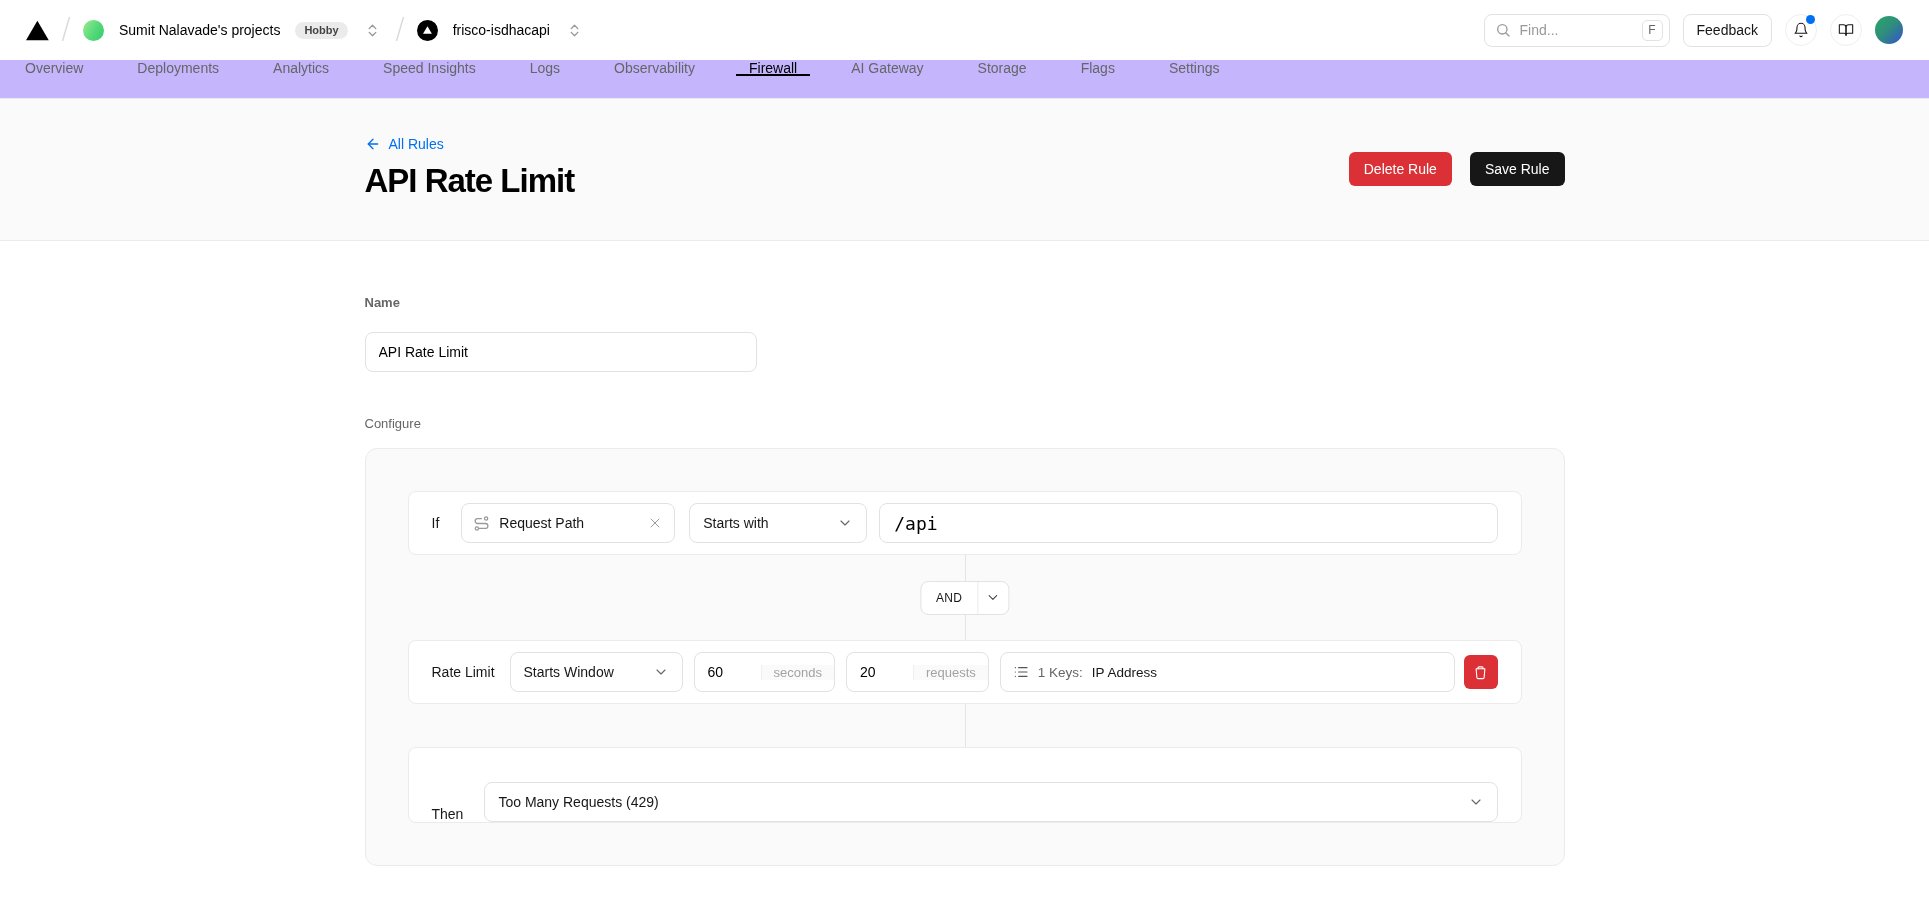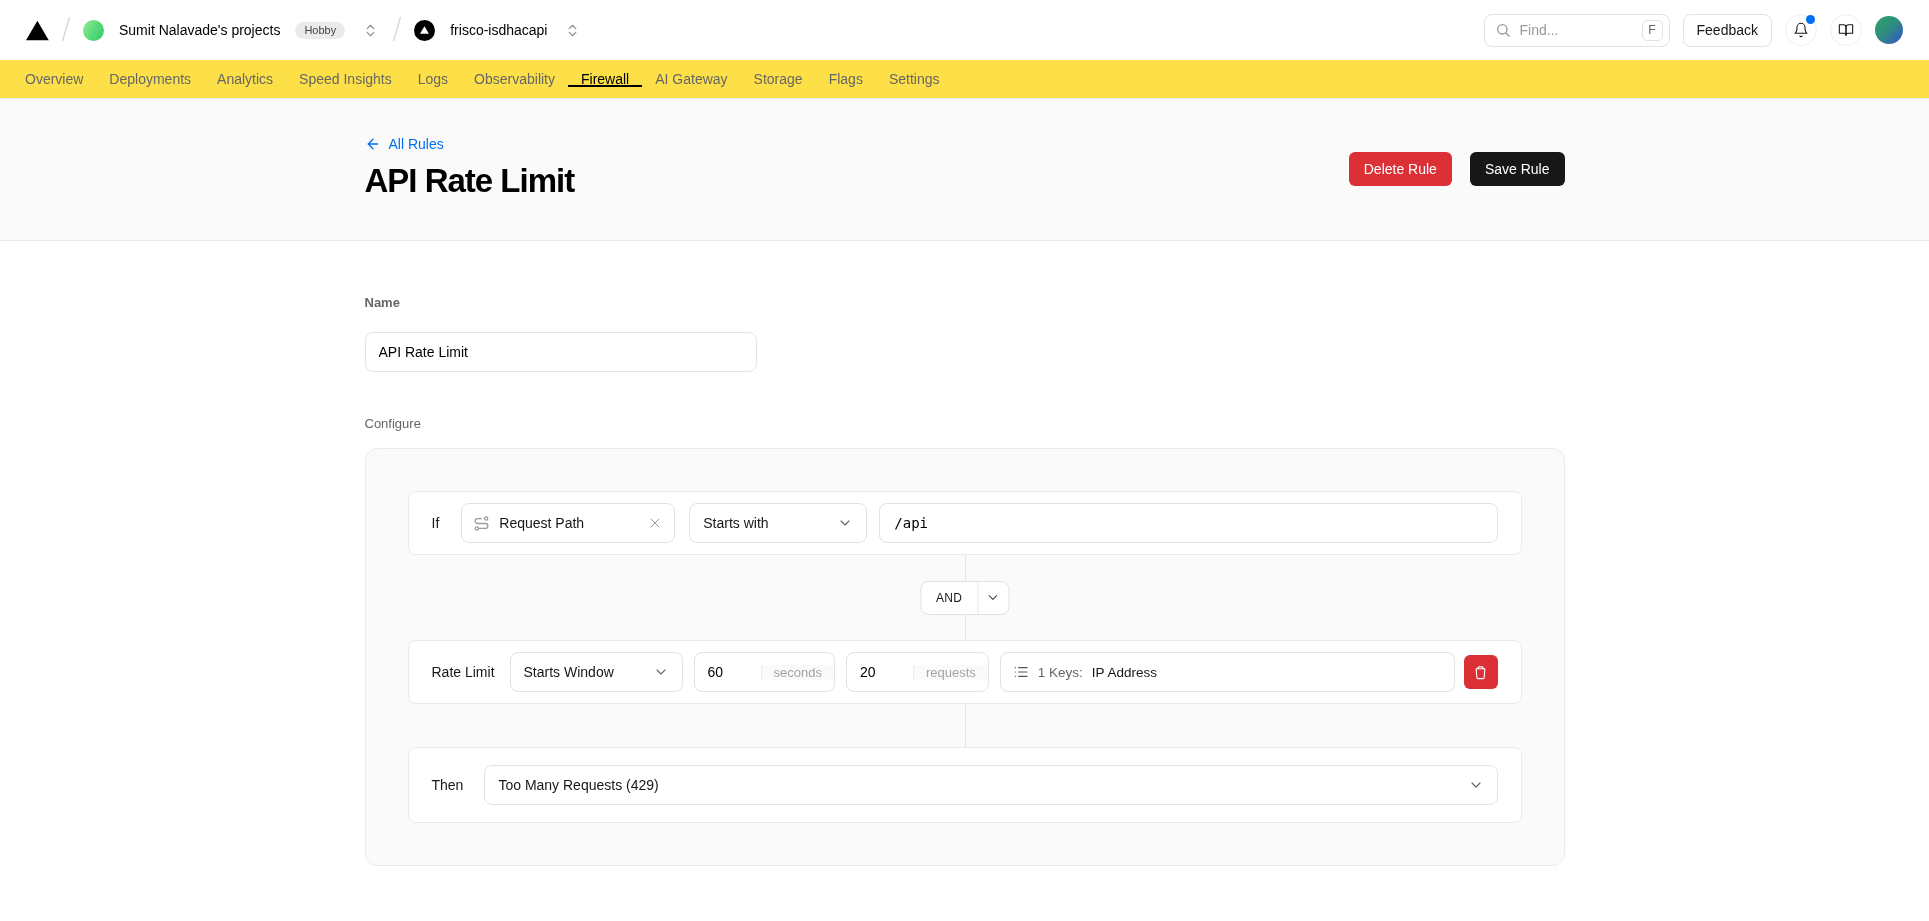--- a/index.html
+++ b/index.html
@@ -12,34 +12,34 @@
   body{
     width:1929px;height:921px;background:#fff;color:var(--black);
     font-family:"Liberation Sans",sans-serif;font-size:14px;overflow:hidden;
   }
   
   .topbar{height:60px;display:flex;align-items:center;justify-content:space-between;padding:0 26px;background:#fff;}
   .h-left{display:flex;align-items:center;gap:10px;}
   .crumb{display:flex;align-items:center;gap:15px;}
   .crumb-name{font-weight:500;font-size:14px;color:#000;white-space:nowrap;}
   .avatar-team{width:21px;height:21px;border-radius:50%;background:linear-gradient(120deg,#9bea8f 0%,#55d97a 55%,#34c96a 100%);}
-  .plan-badge{background:#ebebeb;color:#444;font-size:11px;font-weight:400;border-radius:999px;padding:3px 9px;line-height:1;}
+  .plan-badge{background:#ebebeb;color:#444;font-size:11px;font-weight:700;border-radius:999px;padding:3px 9px;line-height:1;}
   .proj-icon{width:21px;height:21px;border-radius:50%;background:#000;display:flex;align-items:center;justify-content:center;}
   .selector-btn{display:flex;align-items:center;justify-content:center;width:20px;height:26px;border:none;background:transparent;border-radius:5px;cursor:pointer;padding:0;}
   .h-right{display:flex;align-items:center;gap:13px;}
   .searchbox{width:186px;height:33px;border:1px solid var(--border2);border-radius:8px;background:#fff;display:flex;align-items:center;padding:0 6px 0 10px;gap:7px;}
   .searchbox input{border:none;outline:none;flex:1;min-width:0;font-size:14px;font-family:inherit;color:#444;background:transparent;}
   .searchbox input::placeholder{color:#999;}
   .kbd{width:21px;height:21px;border:1px solid var(--border2);border-radius:5px;color:#666;font-size:12px;display:flex;align-items:center;justify-content:center;background:#fff;}
   .btn-feedback{height:33px;padding:0 13px;border:1px solid var(--border2);border-radius:8px;background:#fff;font-size:14px;color:var(--black);font-family:inherit;cursor:pointer;}
   .icon-circle{position:relative;width:32px;height:32px;border:1px solid #efefef;border-radius:50%;background:#fff;display:flex;align-items:center;justify-content:center;cursor:pointer;padding:0;}
   .notif-dot{position:absolute;top:0px;right:1px;width:9px;height:9px;border-radius:50%;background:var(--blue);}
   .avatar-user{width:28px;height:28px;border-radius:50%;background:linear-gradient(135deg,#29a express 0%);background:linear-gradient(135deg,#2aa66b 0%,#2f8f7a 45%,#3551cd 100%);cursor:pointer;}
   
-  .tabs{height:39px;display:flex;align-items:center;padding:0 12px;border-bottom:1px solid var(--border);background:#fde047;}
+  .tabs{height:39px;display:flex;align-items:flex-start;padding:0 12px;border-bottom:1px solid var(--border);background:#c4b5fd;gap:28px;}
   .tab{display:flex;align-items:center;padding:0 13px;font-size:14px;color:var(--txt-gray);cursor:pointer;white-space:nowrap;}
   .tab.active{color:#000;box-shadow:inset 0 -2px 0 #000;font-weight:400;}
   
   .hero{height:142px;background:var(--gray-bg);border-bottom:1px solid var(--border);}
   .container{width:1200px;margin:0 auto;position:relative;}
   .hero .container{padding-top:37px;height:100%;}
   .back-link{display:inline-flex;align-items:center;gap:8px;color:var(--blue);font-size:14px;text-decoration:none;cursor:pointer;}
   .page-title{margin:7px 0 0;font-size:33px;font-weight:600;letter-spacing:-1px;color:#000;}
   .hero-actions{position:absolute;right:0;top:53px;display:flex;gap:18px;}
   .btn{height:34px;padding:0 15px;border-radius:6px;border:none;font-size:14px;font-weight:500;font-family:inherit;cursor:pointer;}
@@ -53,36 +53,36 @@
   .text-input{width:100%;height:40px;border:1px solid var(--border2);border-radius:8px;padding:0 13px;font-size:14px;font-family:inherit;color:#000;background:#fff;outline:none;}
   .text-input::placeholder{color:#999;}
   .configure-label{margin-top:44px;font-size:13px;color:var(--txt-gray);}
   .outer-card{margin-top:17px;background:var(--gray-bg);border:1px solid var(--card-border);border-radius:12px;padding:42px;}
   .row-card{background:#fff;border:1px solid var(--card-border);border-radius:8px;height:64px;display:flex;align-items:center;padding:0 23px;}
   .cond-label{font-size:14px;color:var(--black);}
   .chip{width:214px;height:40px;border:1px solid var(--border2);border-radius:8px;background:#fff;display:flex;align-items:center;gap:9px;padding:0 11px;margin-left:22px;cursor:pointer;}
   .chip-text{flex:1;font-size:14px;color:var(--black);text-align:left;}
   .select-box{height:40px;border:1px solid var(--border2);border-radius:8px;background:#fff;display:flex;align-items:center;justify-content:space-between;padding:0 13px;font-size:14px;color:var(--black);cursor:pointer;}
   .op-select{width:178px;margin-left:14px;}
-  .mono-input{flex:1;margin-left:12px;height:40px;border:1px solid var(--border2);border-radius:8px;padding:0 14px;font-family:"DejaVu Sans Mono","Liberation Mono",monospace;font-size:14px;color:#000;outline:none;background:#fff;}
+  .mono-input{flex:1;margin-left:12px;height:40px;border:1px solid var(--border2);border-radius:8px;padding:0 14px;font-family:"DejaVu Sans Mono","Liberation Mono",monospace;font-size:18px;color:#000;outline:none;background:#fff;}
   .connector{position:relative;height:85px;}
   .connector.short{height:43px;}
   .vline{position:absolute;left:50%;top:0;bottom:0;width:1px;background:#e4e4e4;}
   .and-btn{position:absolute;left:50%;top:50%;transform:translate(-50%,-50%);display:flex;align-items:stretch;height:34px;background:#fff;border:1px solid var(--border2);border-radius:8px;overflow:hidden;cursor:pointer;}
   .and-text{display:flex;align-items:center;padding:0 15px;font-size:12px;font-weight:500;letter-spacing:.3px;color:var(--black);}
   .and-chev{display:flex;align-items:center;justify-content:center;width:31px;border-left:1px solid var(--card-border);}
   .rl-select{width:173px;margin-left:15px;}
   .num-group{display:flex;align-items:center;height:40px;border:1px solid var(--border2);border-radius:8px;overflow:hidden;margin-left:11px;background:#fff;}
   .num-input{width:66px;border:none;outline:none;padding:0 13px;font-size:14px;font-family:inherit;color:#000;}
   .num-suffix{display:flex;align-items:center;padding:0 12px;background:var(--gray-bg);border-left:1px solid #efefef;color:#a3a3a3;font-size:13px;}
   .keys-field{flex:1;height:40px;margin-left:11px;border:1px solid var(--border2);border-radius:8px;background:#fff;display:flex;align-items:center;gap:9px;padding:0 12px;cursor:pointer;}
   .keys-prefix{color:var(--txt-gray);font-size:13.5px;}
   .keys-value{color:var(--black);font-size:13.5px;}
   .trash-btn{width:34px;height:34px;margin-left:9px;border:none;border-radius:6px;background:var(--red);display:flex;align-items:center;justify-content:center;cursor:pointer;flex:none;}
-  .then-card{height:76px;}
+  .then-card{height:76px;align-items:flex-end;}
   .then-select{flex:1;margin-left:21px;}
 </style>
 </head>
 <body>
 
 <header class="topbar">
   <div class="h-left">
     <span style="display:flex;cursor:pointer;">
       <svg width="23" height="21" viewBox="0 0 76 65">
           <path d="M37.59 0 75.18 65H0z" fill="#000"></path>

